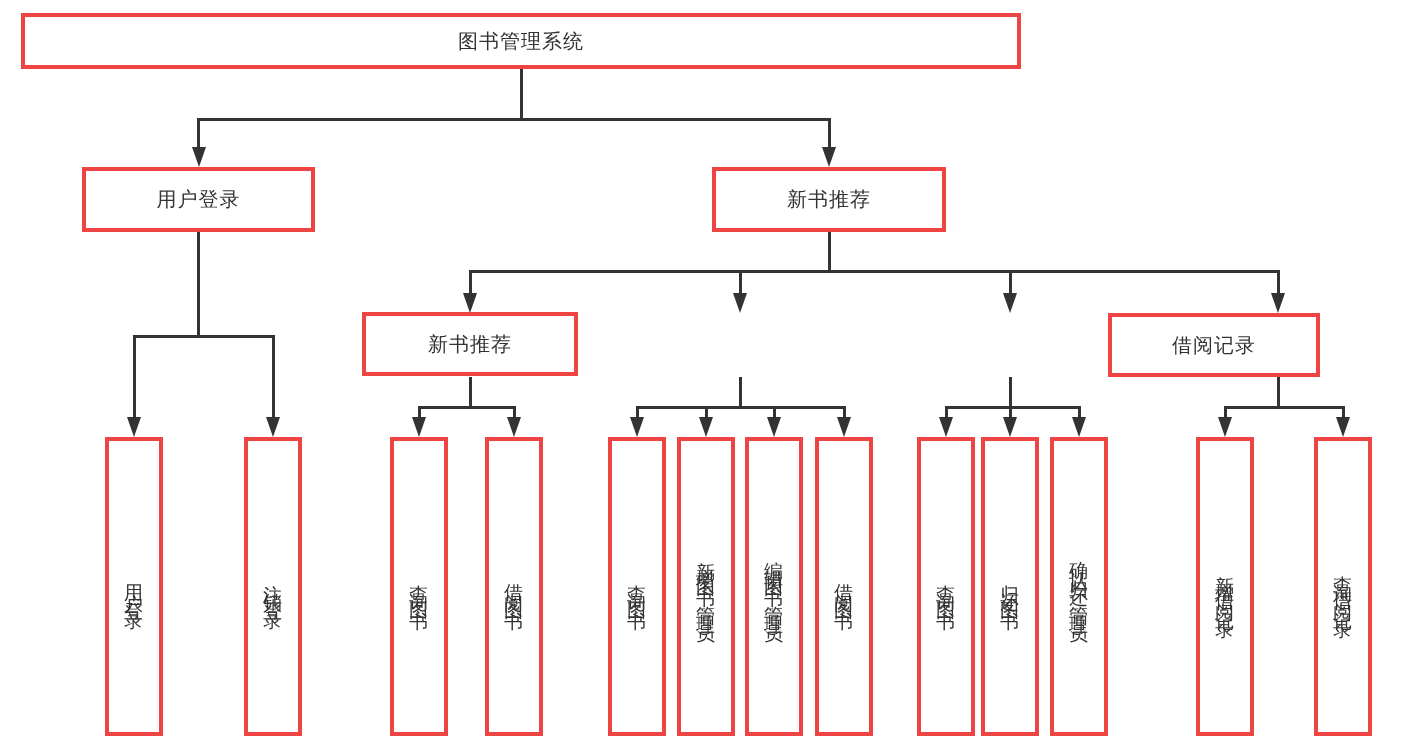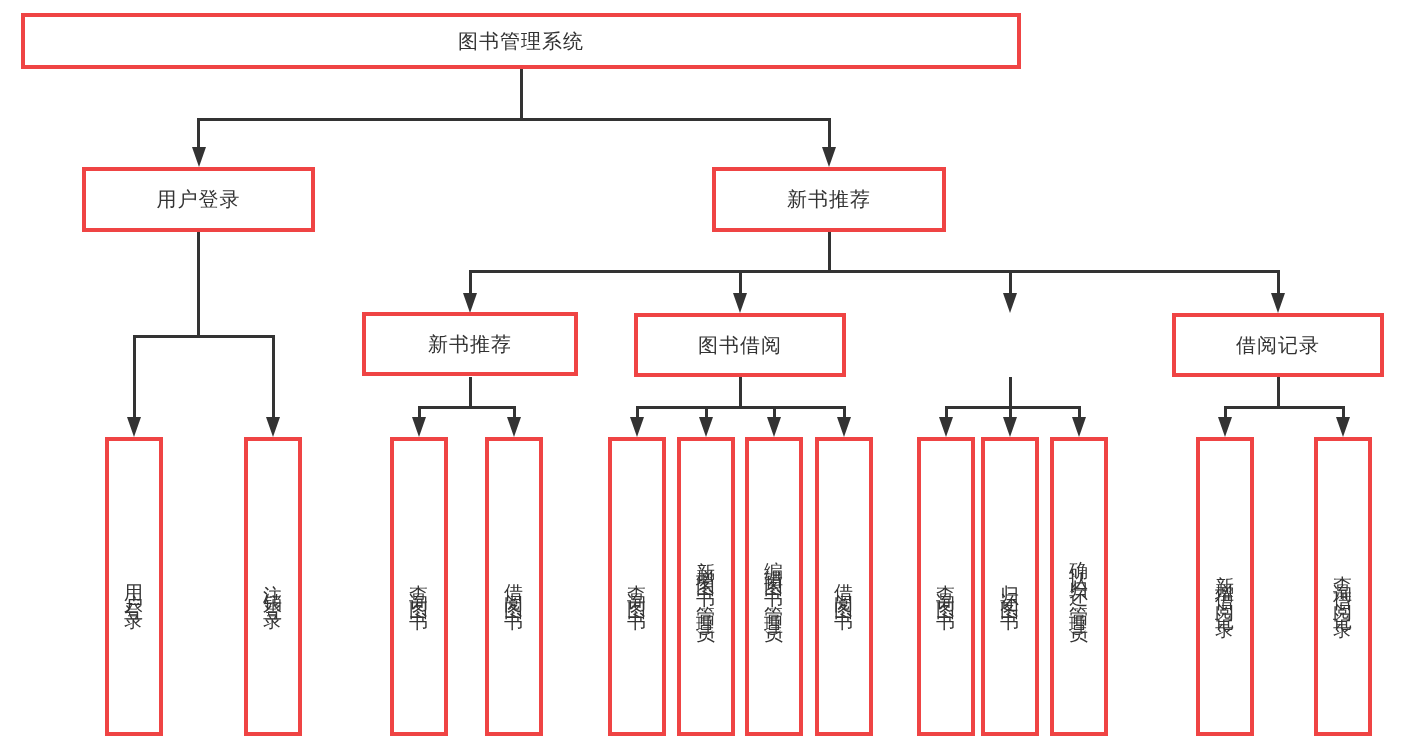--- a/index.html
+++ b/index.html
@@ -86,24 +86,21 @@
   <div class="vline" style="left:738.5px;  top:270px; height:26px;"></div>
   <div class="arrow" style="left:733px;    top:293px;"></div>
   <div class="vline" style="left:1008.5px; top:270px; height:26px;"></div>
   <div class="arrow" style="left:1003px;   top:293px;"></div>
   <div class="vline" style="left:1276.5px; top:270px; height:26px;"></div>
   <div class="arrow" style="left:1271px;   top:293px;"></div>
 
   <div class="box" style="left:362px; top:312px; width:216px; height:64px;">
     <span>新书推荐</span>
   </div>
-  <div class="box" style="left:634px; top:313px; width:212px; height:64px;">
-    <span>图书借阅</span>
-  </div>
-  <div class="box" style="left:1172px; top:313px; width:212px; height:64px;">
+  <div class="box" style="left:1108px; top:313px; width:212px; height:64px;">
     <span>借阅记录</span>
   </div>
 
   <div class="vline" style="left:468.5px; top:377px; height:29px;"></div>
   <div class="hline" style="left:417.5px; top:406px; width:98px;"></div>
   <div class="vline" style="left:417.5px; top:406px; height:14px;"></div>
   <div class="arrow" style="left:412px;   top:417px;"></div>
   <div class="vline" style="left:512.5px; top:406px; height:14px;"></div>
   <div class="arrow" style="left:507px;   top:417px;"></div>
 

